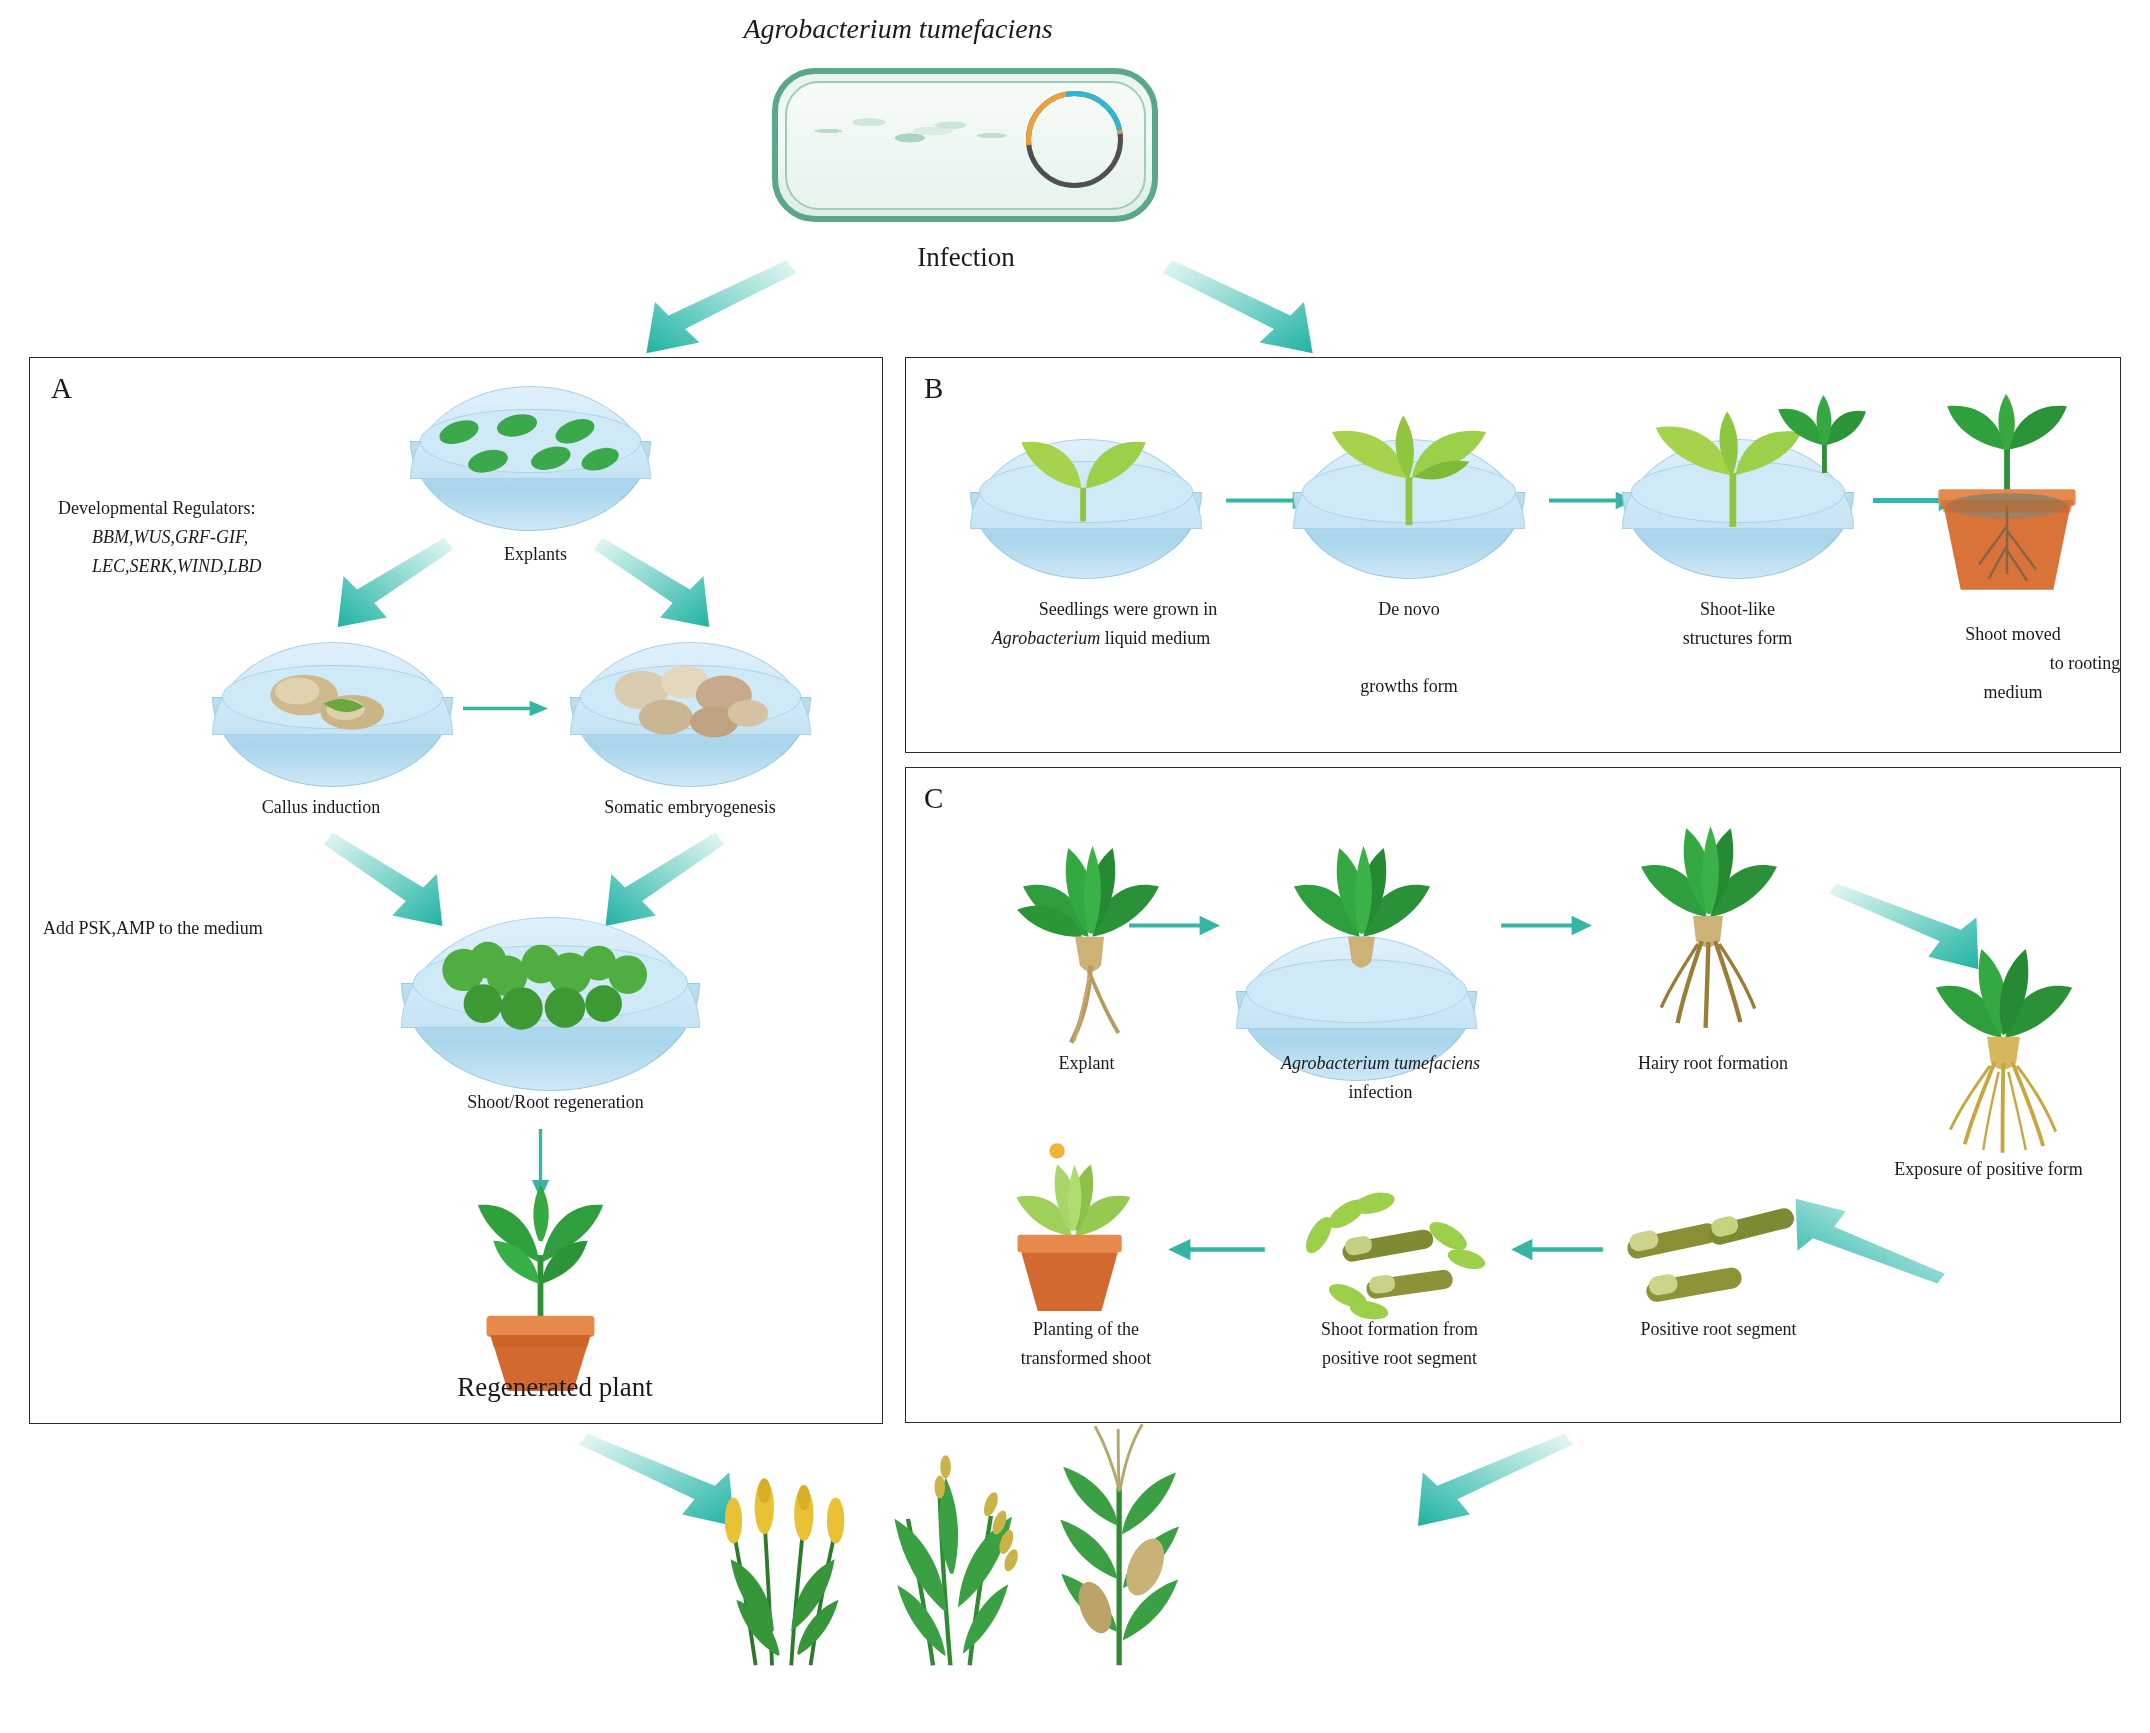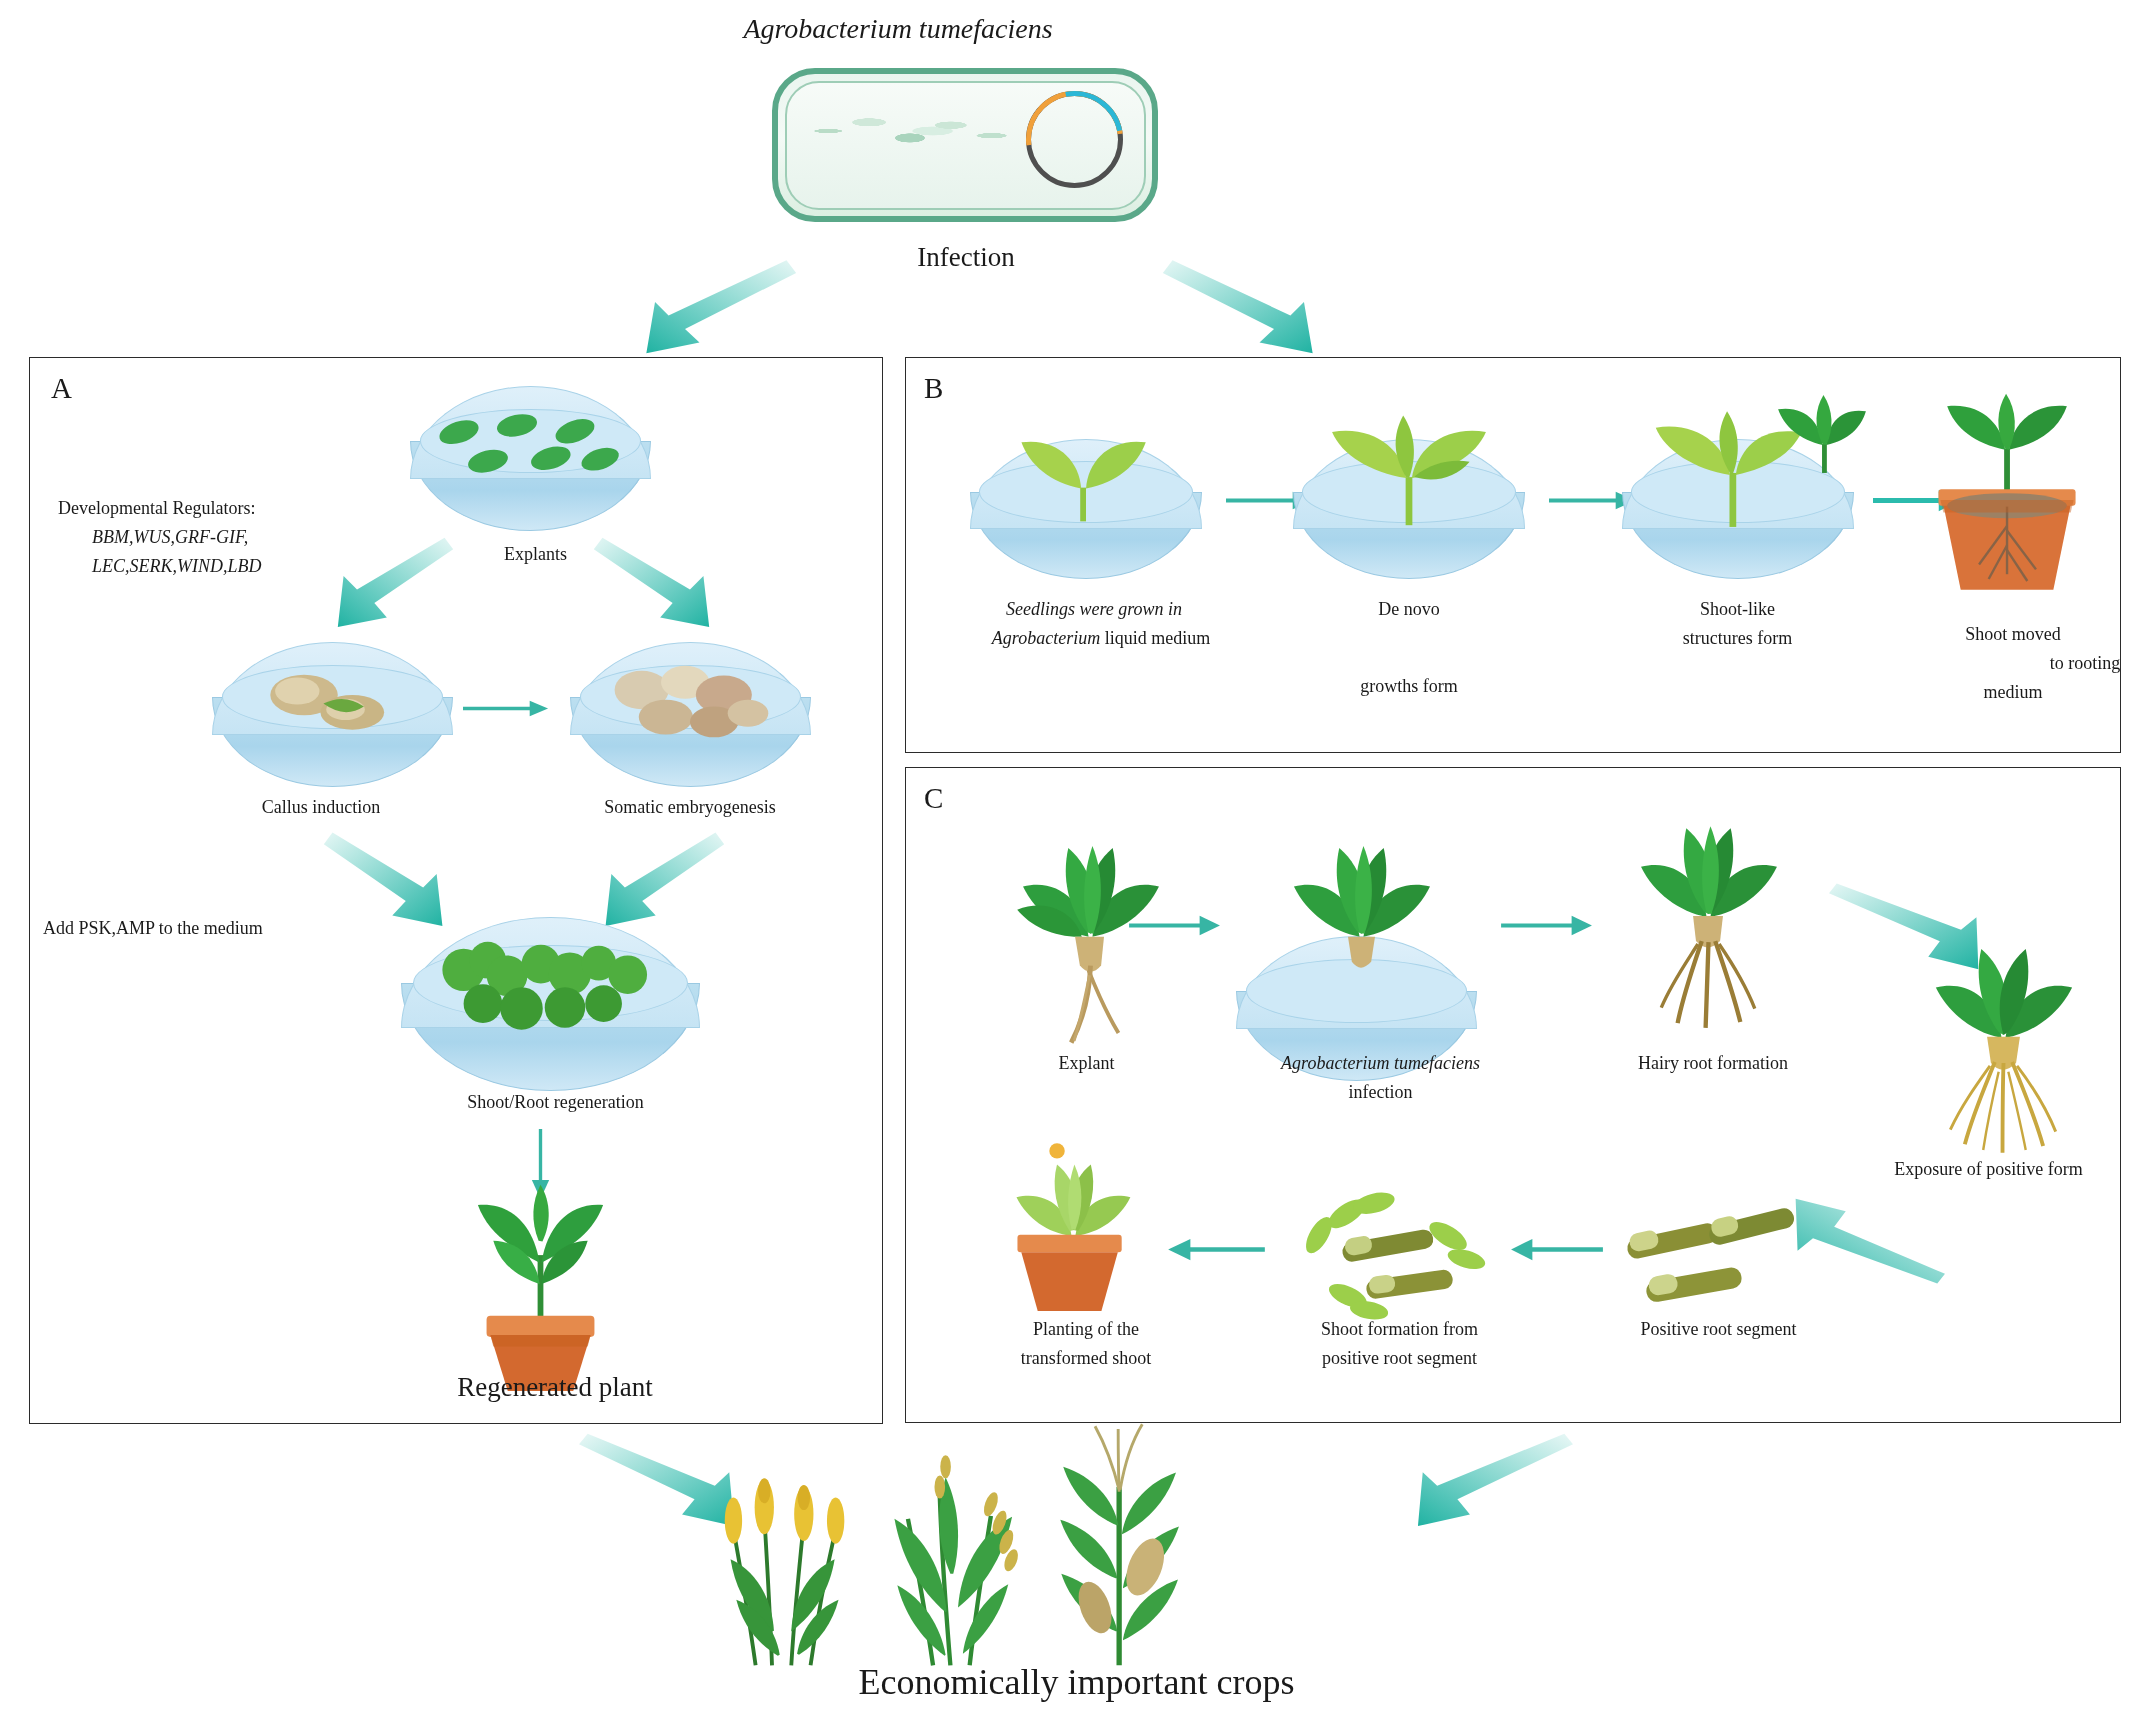--- a/index.html
+++ b/index.html
@@ -263,21 +263,21 @@
   <div class="dish" style="left:970px; top:439px; width:232px; height:140px;">
     <div class="base"></div>
       <div class="top"></div>
       <div class="rim"></div>
   </div>
   <svg style="position:absolute; left:1004px; top:425px;" width="164" height="106" viewBox="0 0 340 220">
     <path d="M164,200 L164,130" stroke="#8ec63f" stroke-width="12"></path>
     <path d="M160,132 C96,120 52,82 36,36 C110,26 156,74 160,132 Z" fill="#a6d24c"></path>
     <path d="M170,132 C234,120 278,82 294,36 C220,26 174,74 170,132 Z" fill="#9ccf4a"></path>
   </svg>
-  <div class="label t-med" style="left:930px; top:598px; width:328px;font-style:italic;">Seedlings were grown in</div>
+  <div class="label t-med" style="left:964px; top:598px; width:328px;">Seedlings were grown in</div>
   <div class="label t-med" style="left:932px; top:627px; width:338px;">
     <span class="ital">Agrobacterium</span><span> liquid medium</span>
   </div>
 
   <svg class="arrow" style="left:1226px; top:487px;" width="87" height="29" viewBox="0 0 180 60">
     <path d="M0,28 L140,28" stroke="#37b5a4" stroke-width="8" fill="none"></path>
     <path d="M138,10 L178,28 L138,46 Z" fill="#37b5a4"></path>
   </svg>
 
   <div class="dish" style="left:1293px; top:439px; width:232px; height:140px;">
@@ -579,16 +579,15 @@
         <path d="M194,470 C136,446 98,404 80,350 C144,370 186,418 196,468 Z"></path>
         <path d="M208,488 C266,460 304,416 322,362 C258,384 216,436 208,486 Z"></path>
       </g>
       <g>
         <ellipse cx="254" cy="336" rx="34" ry="62" transform="rotate(22 254 336)" fill="#c9b277"></ellipse>
         <ellipse cx="150" cy="420" rx="30" ry="56" transform="rotate(-20 150 420)" fill="#bba468"></ellipse>
       </g>
     </g>
   </svg>
 
-  <div class="label" style="left:618px; top:1660px; width:917px; font-size:36px;">Economically important crops</div>
 
 </div>
 
 
 </body></html>

